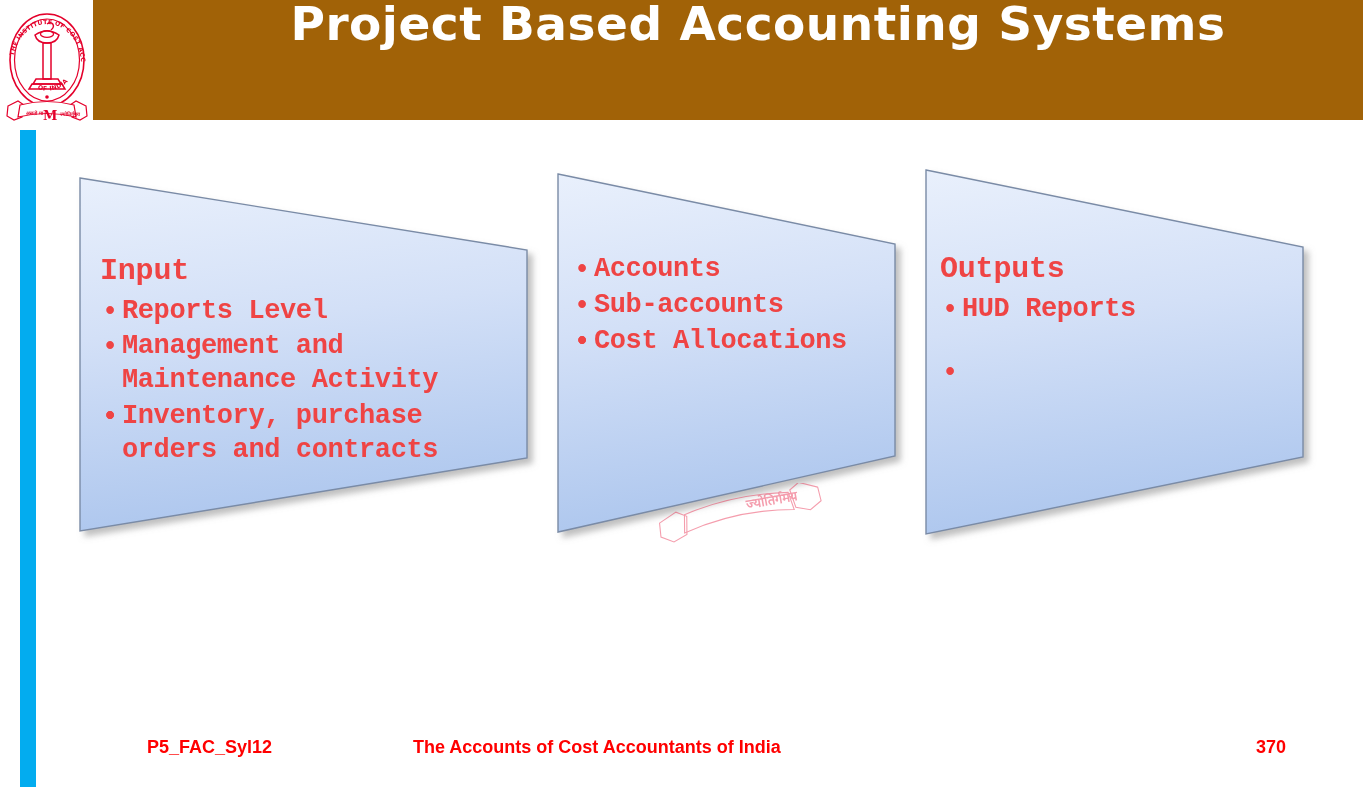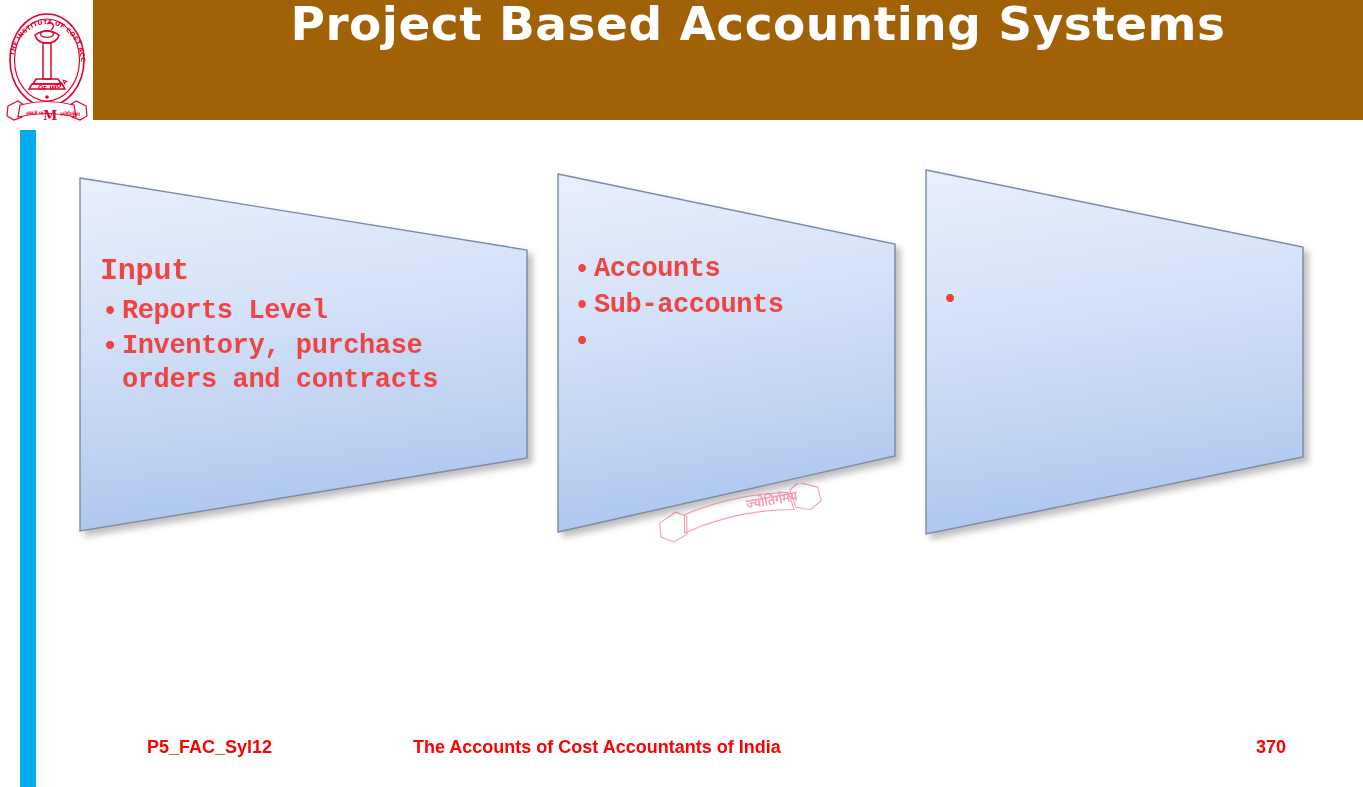--- a/index.html
+++ b/index.html
@@ -173,21 +173,21 @@
         <filter id="sh1" x="-12%" y="-12%" width="130%" height="130%">
           <feDropShadow dx="5" dy="5" stdDeviation="3" flood-color="#8a8a8a" flood-opacity="0.55"></feDropShadow>
         </filter>
       </defs>
       <polygon points="8,10 455,82 455,290 8,363" fill="url(#g1)" stroke="#7A8BA6" stroke-width="1.4" filter="url(#sh1)"></polygon>
     </svg>
     <div class="content">
       <div class="hdr">Input</div>
       <ul>
         <li><span class="dot">•</span><span class="txt">Reports Level</span></li>
-        <li><span class="dot">•</span></li>
+        <li><span class="dot">•</span><span class="txt">Management and Maintenance Activity</span></li>
         <li><span class="dot">•</span></li>
         <li><span class="dot">•</span><span class="txt">Inventory, purchase orders and contracts</span></li>
       </ul>
     </div>
   </div>
 
   <div class="chev" id="shape2">
     <svg width="365" height="378" viewBox="0 0 365 378" xmlns="http://www.w3.org/2000/svg">
       <defs>
         <linearGradient id="g2" x1="0" y1="0" x2="0.15" y2="1">
@@ -199,42 +199,43 @@
           <feDropShadow dx="5" dy="5" stdDeviation="3" flood-color="#8a8a8a" flood-opacity="0.55"></feDropShadow>
         </filter>
       </defs>
       <polygon points="8,8 345,78 345,290 8,366" fill="url(#g2)" stroke="#7A8BA6" stroke-width="1.4" filter="url(#sh2)"></polygon>
     </svg>
     <div class="content">
       <ul>
         <li><span class="dot">•</span><span class="txt">Accounts</span></li>
         <li><span class="dot">•</span><span class="txt">Sub-accounts</span></li>
         <li><span class="dot">•</span></li>
-        <li><span class="dot">•</span></li>
+        <li><span class="dot">•</span><span class="txt">Cost Allocations</span></li>
       </ul>
     </div>
   </div>
 
   <div class="chev" id="shape3">
     <svg width="400" height="385" viewBox="0 0 400 385" xmlns="http://www.w3.org/2000/svg">
       <defs>
         <linearGradient id="g3" x1="0" y1="0" x2="0.15" y2="1">
           <stop offset="0%" stop-color="#E9F0FC"></stop>
           <stop offset="45%" stop-color="#D3E0F7"></stop>
           <stop offset="100%" stop-color="#AEC7EE"></stop>
         </linearGradient>
         <filter id="sh3" x="-12%" y="-12%" width="130%" height="130%">
           <feDropShadow dx="5" dy="5" stdDeviation="3" flood-color="#8a8a8a" flood-opacity="0.55"></feDropShadow>
         </filter>
       </defs>
       <polygon points="8,8 385,85 385,295 8,372" fill="url(#g3)" stroke="#7A8BA6" stroke-width="1.4" filter="url(#sh3)"></polygon>
     </svg>
     <div class="content">
+      <div class="hdr">Outputs</div>
       <ul>
-        <li><span class="dot">•</span></li>
+        <li><span class="dot">•</span><span class="txt">HUD Reports</span></li>
         <li class="spaced"><span class="dot">•</span></li>
       </ul>
     </div>
   </div>
 
   <div class="watermark">
     <svg width="170" height="60" viewBox="0 0 170 60" xmlns="http://www.w3.org/2000/svg">
       <g stroke="#E4002B" fill="none" stroke-width="1.1" transform="rotate(-10 85 30)">
         <path d="M4 26 l18 -8 l10 6 l-3 18 l-14 5 l-12 -7 z"></path>
         <path d="M166 18 l-18 -8 l-10 6 l3 18 l14 5 l12 -7 z"></path>

